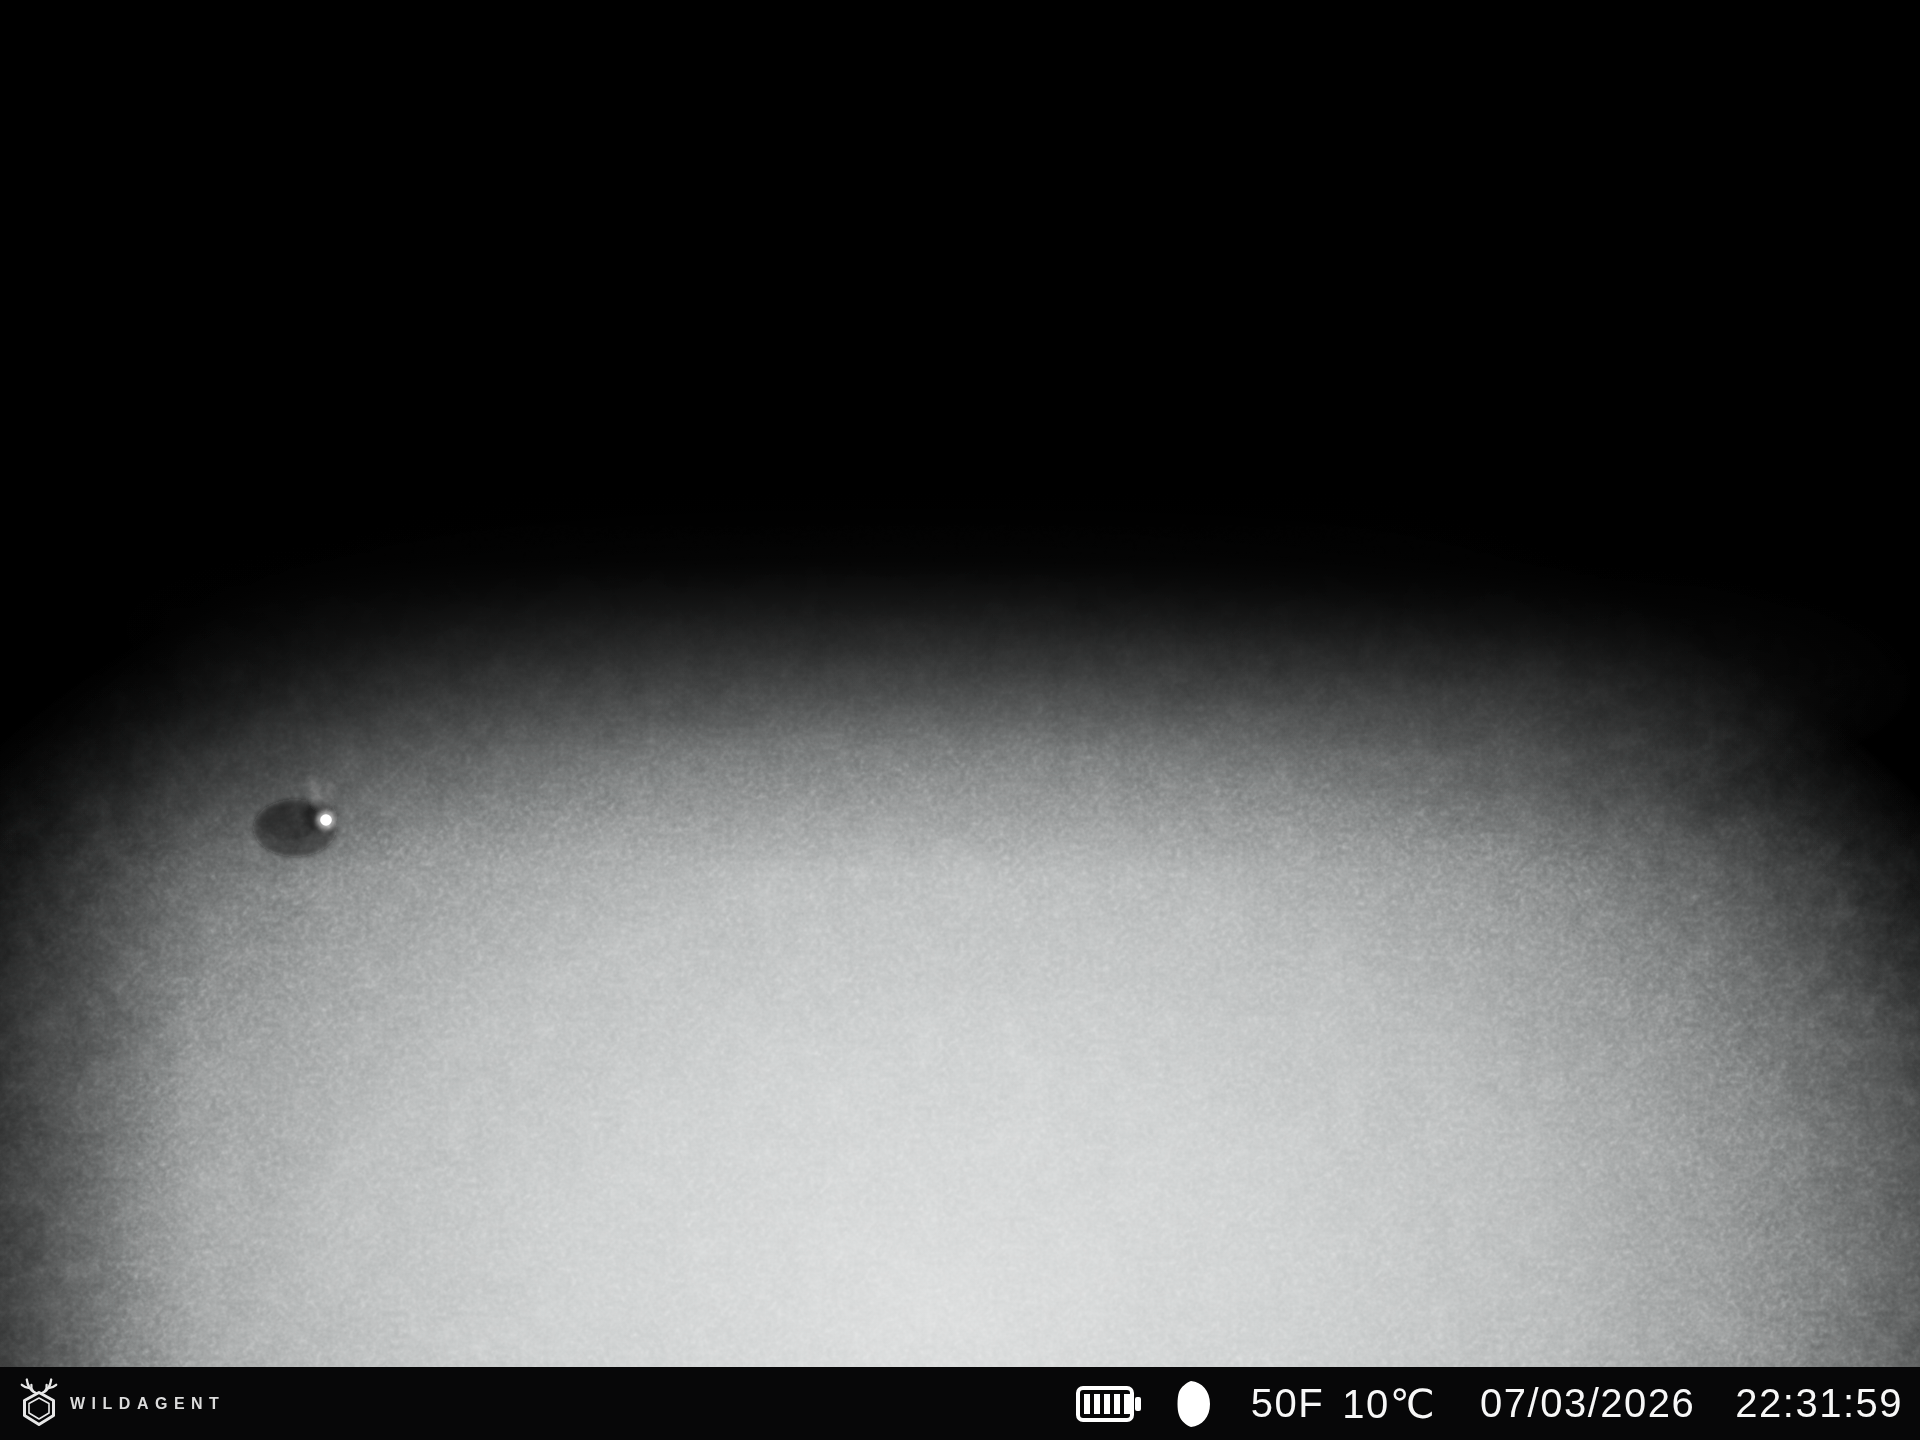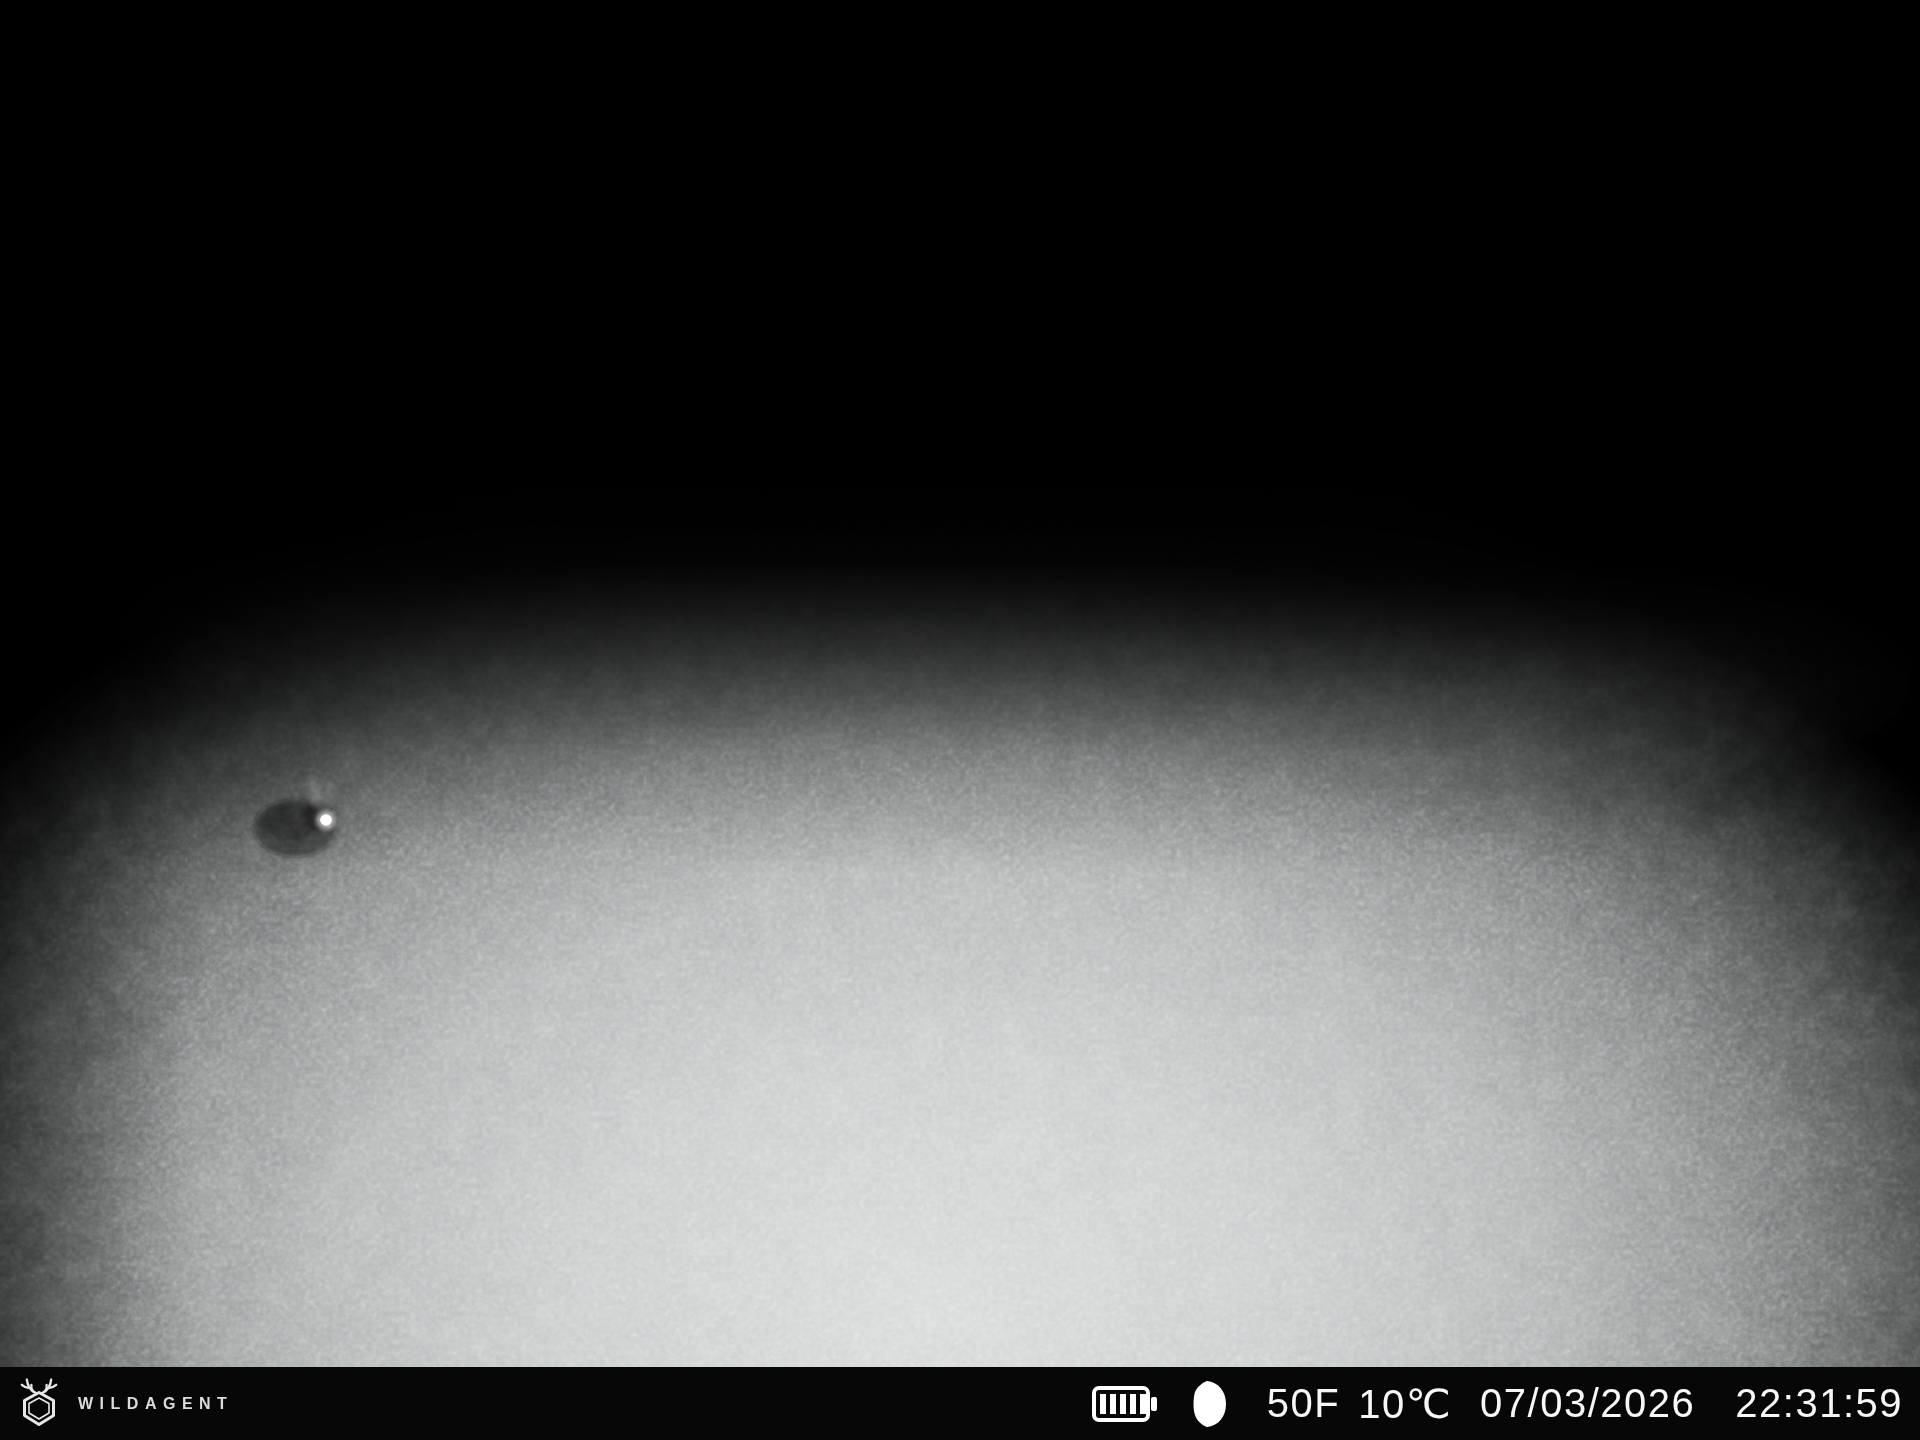--- a/index.html
+++ b/index.html
@@ -79,38 +79,38 @@
     height: 73px;
     background: #070708;
     display: flex;
     align-items: center;
     justify-content: space-between;
     box-sizing: border-box;
     padding: 0 17px 0 16px;
   }
   .brand { display: flex; align-items: center; }
   .brand-text {
-    margin-left: 16px;
+    margin-left: 8px;
     font-size: 16px;
     font-weight: 700;
     letter-spacing: 6.5px;
     color: #dcdcdc;
   }
   .status {
     display: flex;
     align-items: center;
     color: #f7f7f7;
     font-size: 40px;
     letter-spacing: 1.5px;
     white-space: nowrap;
   }
   .battery-wrap { margin-right: 26px; display: flex; align-items: center; }
   .moon-wrap    { margin-right: 30px; display: flex; align-items: center; }
   .temp-f  { margin-right: 18px; margin-left: 8px; }
-  .temp-c  { margin-right: 28px; }
+  .temp-c  { margin-right: 44px; }
   .date    { margin-right: 40px; }
 </style>
 </head>
 <body>
 
 <div class="screen">
 
   <div class="photo">
     <div class="ground"></div>
 

